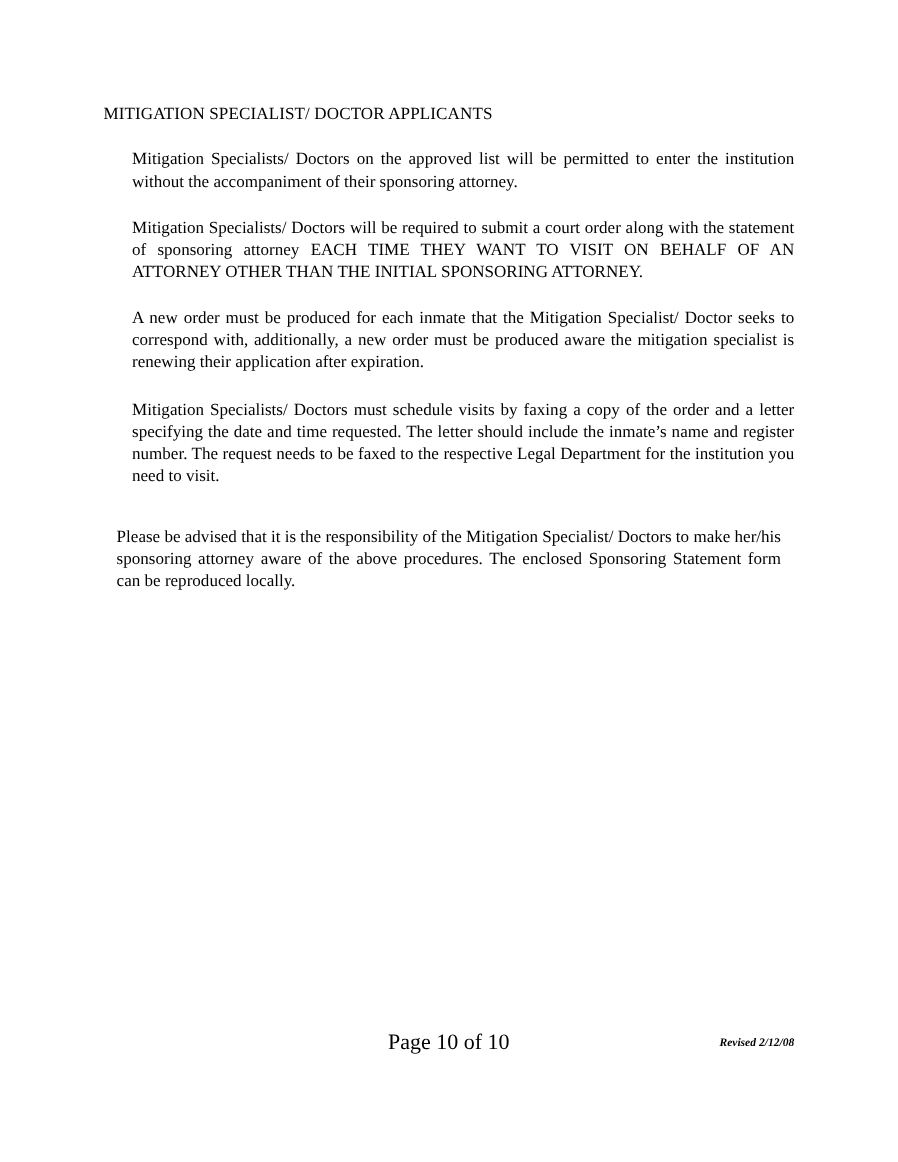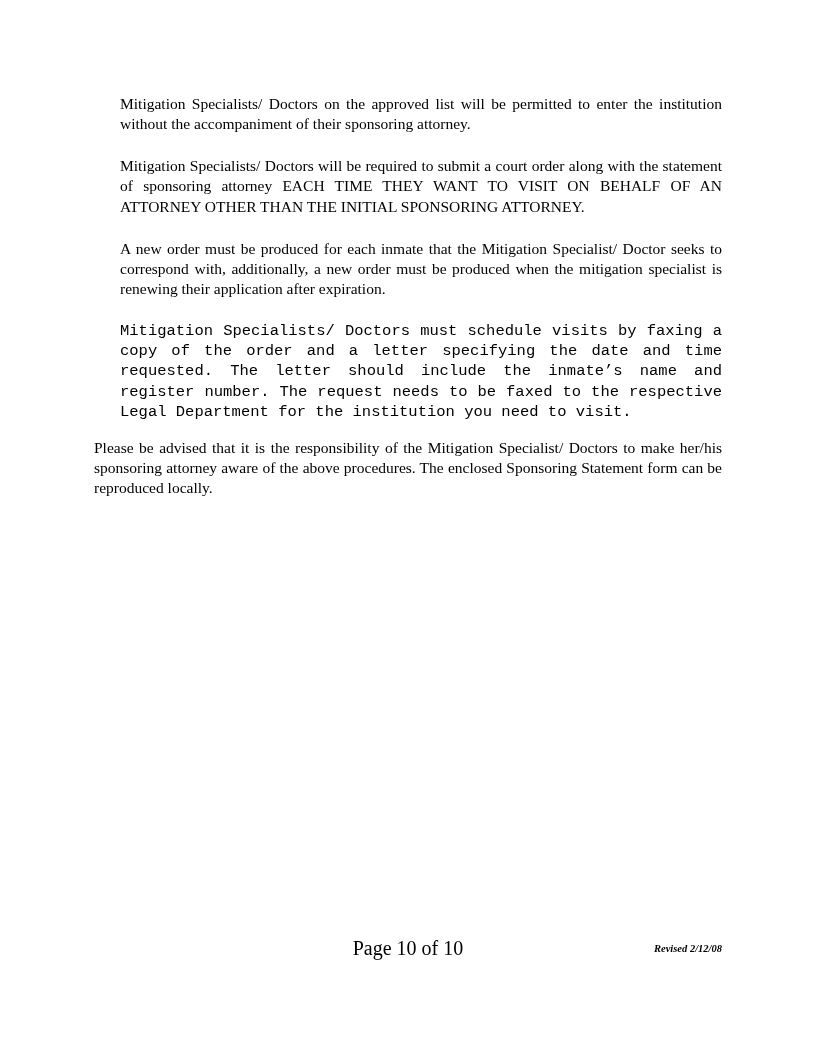--- a/index.html
+++ b/index.html
@@ -47,27 +47,26 @@
     list-style: none;
   }
   .bullet {
     font-size: 15.5px;
     line-height: 1.30;
     margin: 0 0 22px 0;
     padding-left: 26px;
     text-align: justify;
   }
   .bullet.last {
-    margin-bottom: 16px;
-    font-family: Liberation Mono, monospace;
+    margin-bottom: 36px;
   }
   .closing {
     font-size: 15.5px;
     line-height: 1.30;
-    margin: 0;
+    margin: 12px;
     text-align: justify;
   }
   .footer {
     position: absolute;
     left: 94px;
     top: 938px;
     width: 628px;
     height: 20px;
   }
   .page-number {
@@ -89,26 +88,27 @@
     line-height: 14px;
   }
 </style>
 </head>
 <body>
 
 <div class="page">
 
   <div class="content">
 
+    <p class="doc-title">MITIGATION SPECIALIST/ DOCTOR APPLICANTS</p>
 
 
     <div class="bullets">
       <p class="bullet">Mitigation Specialists/ Doctors on the approved list will be permitted to enter the institution without the accompaniment of their sponsoring attorney.</p>
       <p class="bullet">Mitigation Specialists/ Doctors will be required to submit a court order along with the statement of sponsoring attorney EACH TIME THEY WANT TO VISIT ON BEHALF OF AN ATTORNEY OTHER THAN THE INITIAL SPONSORING ATTORNEY.</p>
-      <p class="bullet">A new order must be produced for each inmate that the Mitigation Specialist/ Doctor seeks to correspond with, additionally, a new order must be produced when the mitigation specialist is renewing their application after expiration.</p>
+      <p class="bullet">A new order must be produced for each inmate that the Mitigation Specialist/ Doctor seeks to correspond with, additionally, a new order must be produced aware the mitigation specialist is renewing their application after expiration.</p>
       <p class="bullet last">Mitigation Specialists/ Doctors must schedule visits by faxing a copy of the order and a letter specifying the date and time requested. The letter should include the inmate’s name and register number. The request needs to be faxed to the respective Legal Department for the institution you need to visit.</p>
     </div>
 
     <p class="closing">Please be advised that it is the responsibility of the Mitigation Specialist/ Doctors to make her/his sponsoring attorney aware of the above procedures. The enclosed Sponsoring Statement form can be reproduced locally.</p>
 
   </div>
 
   <div class="footer">
     <div class="page-number">Page 10 of  10</div>
     <div class="revised">Revised 2/12/08</div>

